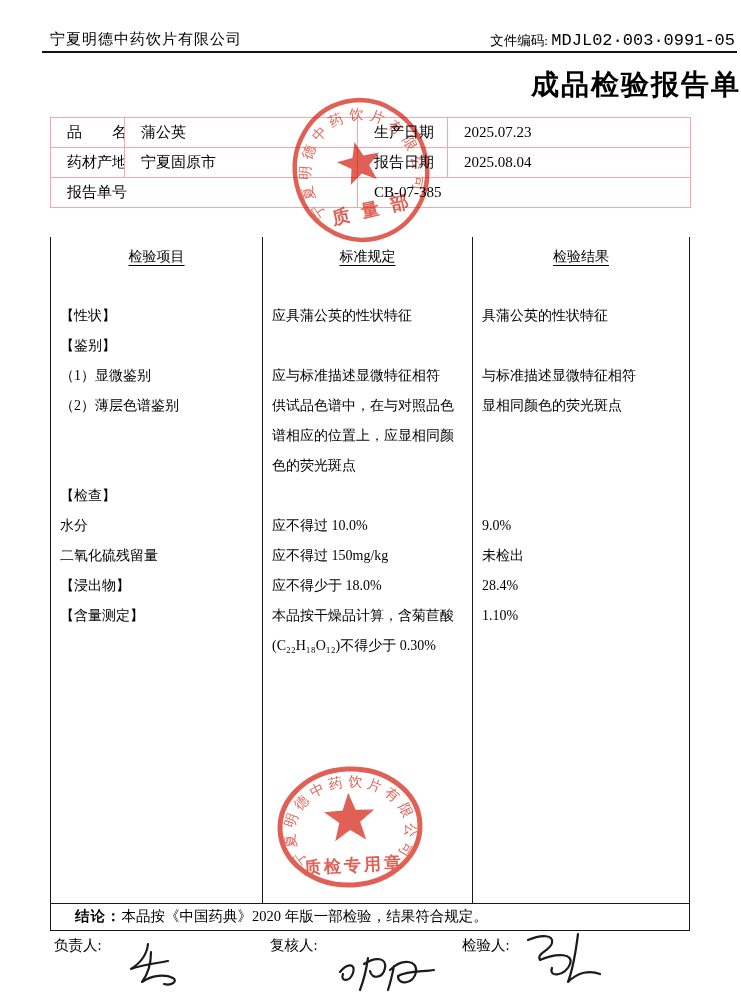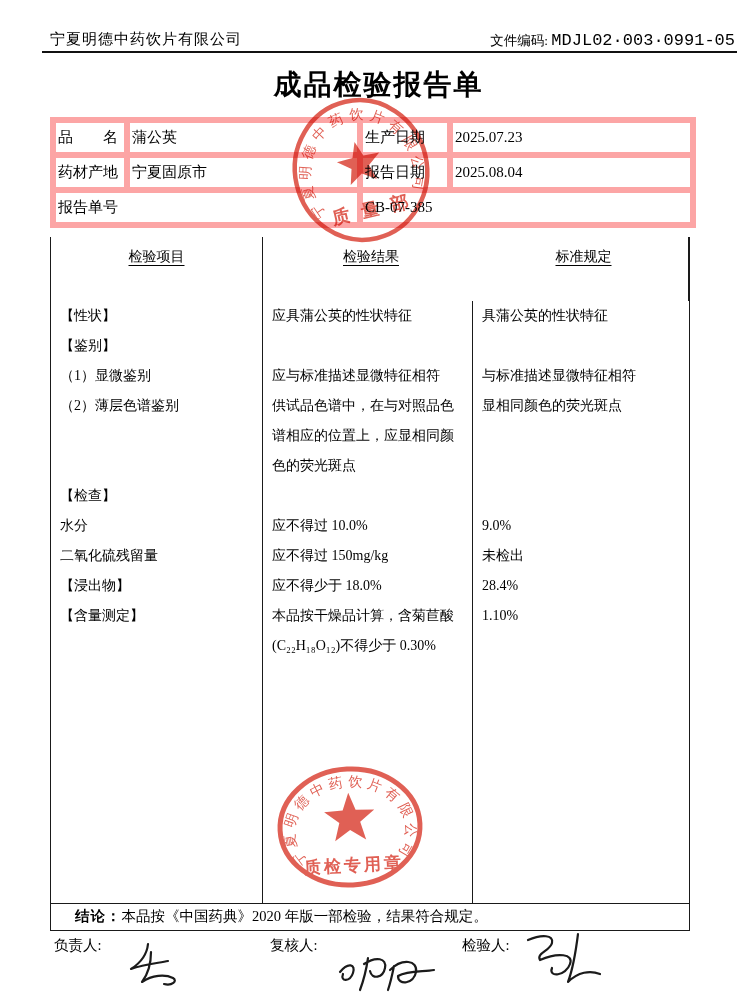--- a/index.html
+++ b/index.html
@@ -6,25 +6,25 @@
   .page{
     position:relative;width:741px;height:1000px;background:#ffffff;
     margin:0 auto;overflow:hidden;
     font-family:"Liberation Serif","DejaVu Serif",serif;color:#000000;
   }
   
   .co-name{position:absolute;left:50px;top:30px;font-size:15px;letter-spacing:1px;}
   .doc-code{position:absolute;right:6px;top:31px;font-size:13.5px;}
   .doc-code .code{font-family:"Liberation Mono","DejaVu Sans Mono",monospace;font-size:17px;}
   .head-rule{position:absolute;left:42px;top:51px;width:695px;height:2px;background:#111;}
-  .title{position:absolute;left:16px;right:0;top:66px;text-align:center;
+  .title{position:absolute;left:16px;right:0;top:66px;text-align:right;
          font-size:28px;font-weight:bold;letter-spacing:2px;}
   
   table.info{position:absolute;left:50px;top:117px;width:640px;border-collapse:collapse;table-layout:fixed;}
-  table.info td{border:6px solid #fca5a5;height:29px;font-size:15px;padding:0 2px;
+  table.info td{border:1px solid #fca5a5;height:29px;font-size:15px;padding:0 16px;
                 white-space:nowrap;overflow:hidden;}
   
   .results{position:absolute;left:50px;top:237px;width:640px;height:667px;box-sizing:border-box;
            border:1px solid #1a1a1a;border-top:none;display:flex;flex-direction:column;}
   .rrow{display:flex;flex:none;}
   .rrow.filler{flex:1 1 auto;}
   .cell{box-sizing:border-box;font-size:14px;line-height:30px;padding:0 9px;min-height:30px;}
   .c1{width:212px;border-right:1px solid #1a1a1a;}
   .c2{width:210px;border-right:1px solid #1a1a1a;}
   .c3{flex:1;}
@@ -79,22 +79,22 @@
       <tr>
         <td colspan="2">报告单号</td>
         <td colspan="2">CB-07-385</td>
       </tr>
     </tfoot>
   </table>
 
   <div class="results">
     <div class="rrow header">
       <div class="cell c1"><span class="hdr-u">检验项目</span></div>
+      <div class="cell c2"><span class="hdr-u">标准规定</span></div>
       <div class="cell c3"><span class="hdr-u">检验结果</span></div>
-      <div class="cell c2"><span class="hdr-u">标准规定</span></div>
     </div>
 
     <div class="rrow">
       <div class="cell c1">【性状】</div>
       <div class="cell c2">应具蒲公英的性状特征</div>
       <div class="cell c3">具蒲公英的性状特征</div>
     </div>
 
     <div class="rrow">
       <div class="cell c1">【鉴别】</div>

